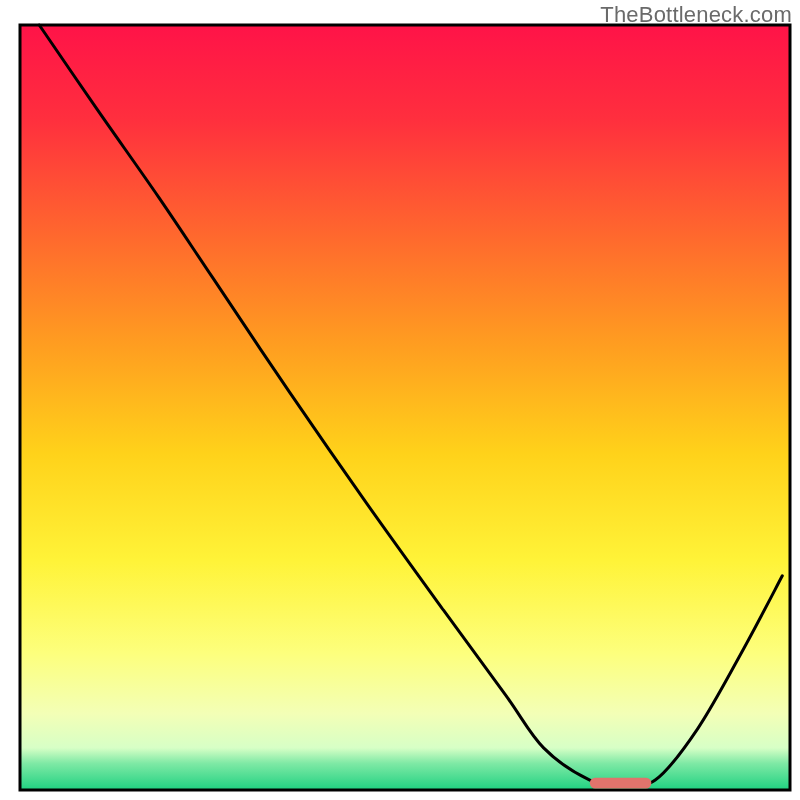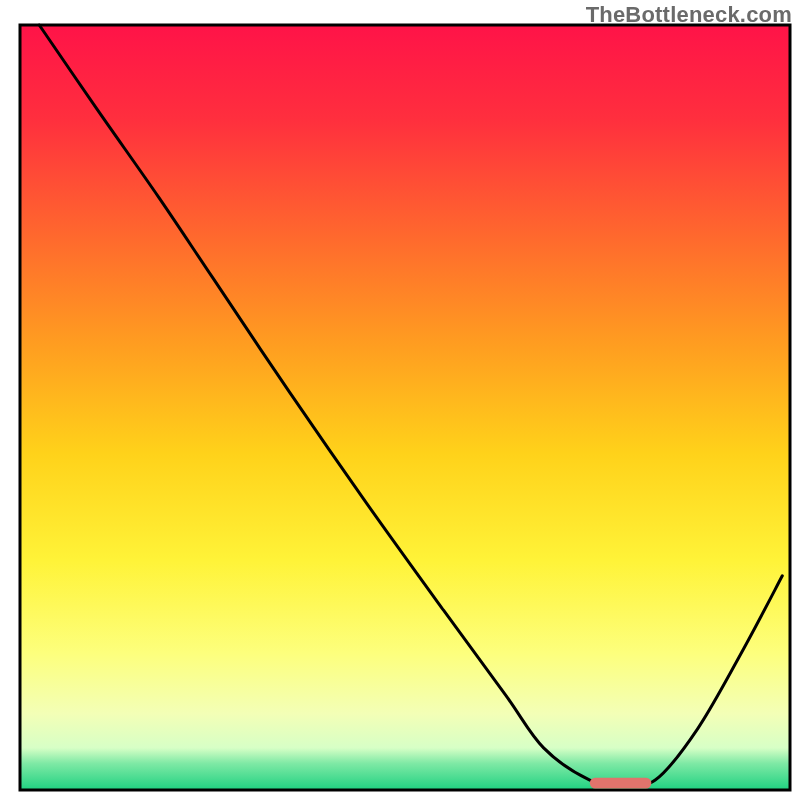--- a/index.html
+++ b/index.html
@@ -15,21 +15,21 @@
     position: relative;
     width: 800px;
     height: 800px;
   }
   .watermark {
     position: absolute;
     top: 2px;
     right: 8px;
     color: #6a6a6a;
     font-size: 22px;
-    font-weight: 700;
+    font-weight: 400;
     letter-spacing: 0.2px;
     z-index: 20;
     user-select: none;
   }
   svg.plot {
     position: absolute;
     left: 0;
     top: 0;
     width: 800px;
     height: 800px;

